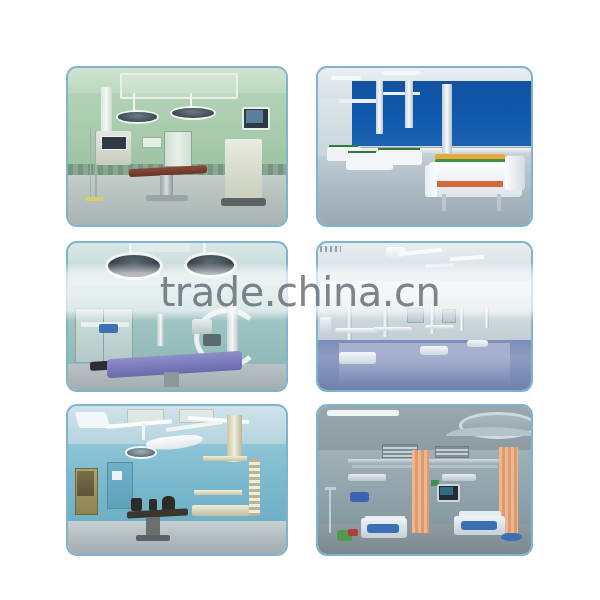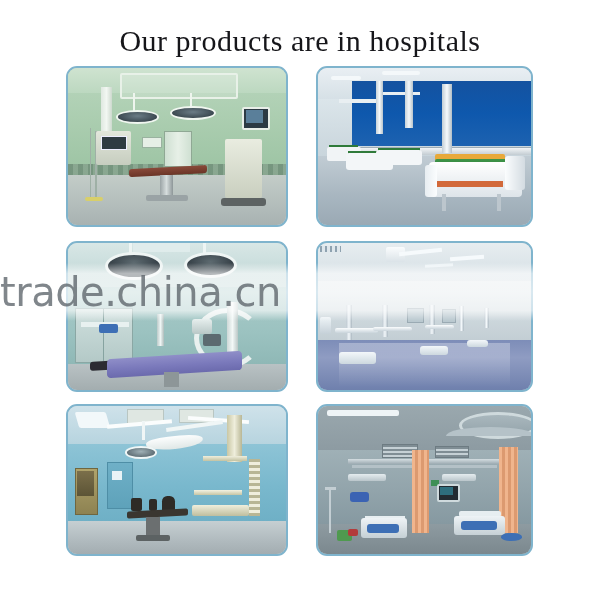--- a/index.html
+++ b/index.html
@@ -375,36 +375,35 @@
         rgba(255,255,255,0.70) 50%,
         rgba(255,255,255,0.62) 82%,
         rgba(255,255,255,0) 100%);
     pointer-events: none;
   }
   #watermark-text {
     position: absolute;
     left: 0;
     top: 268px;
     width: 600px;
-    text-align: left;
+    text-align: center;
     font-family: "DejaVu Sans", "Liberation Sans", sans-serif;
     font-size: 40px;
     line-height: 48px;
     letter-spacing: -0.5px;
     color: rgba(92,100,106,0.78);
     white-space: nowrap;
     pointer-events: none;
   }
 </style>
 </head>
 <body>
 
 <div id="stage">
 
-  <div id="page-title">Our products are in hospitals</div>
 
   <div id="gallery">
 
     <div class="photo-card" id="card1" style="left:66px; top:66px; width:222px; height:161px;">
       <div class="scene">
         <div class="bg-wall"></div>
         <div class="bg-ceiling"></div>
         <div class="ceil-frame"></div>
         <div class="wainscot"></div>
         <div class="bg-floor"></div>

